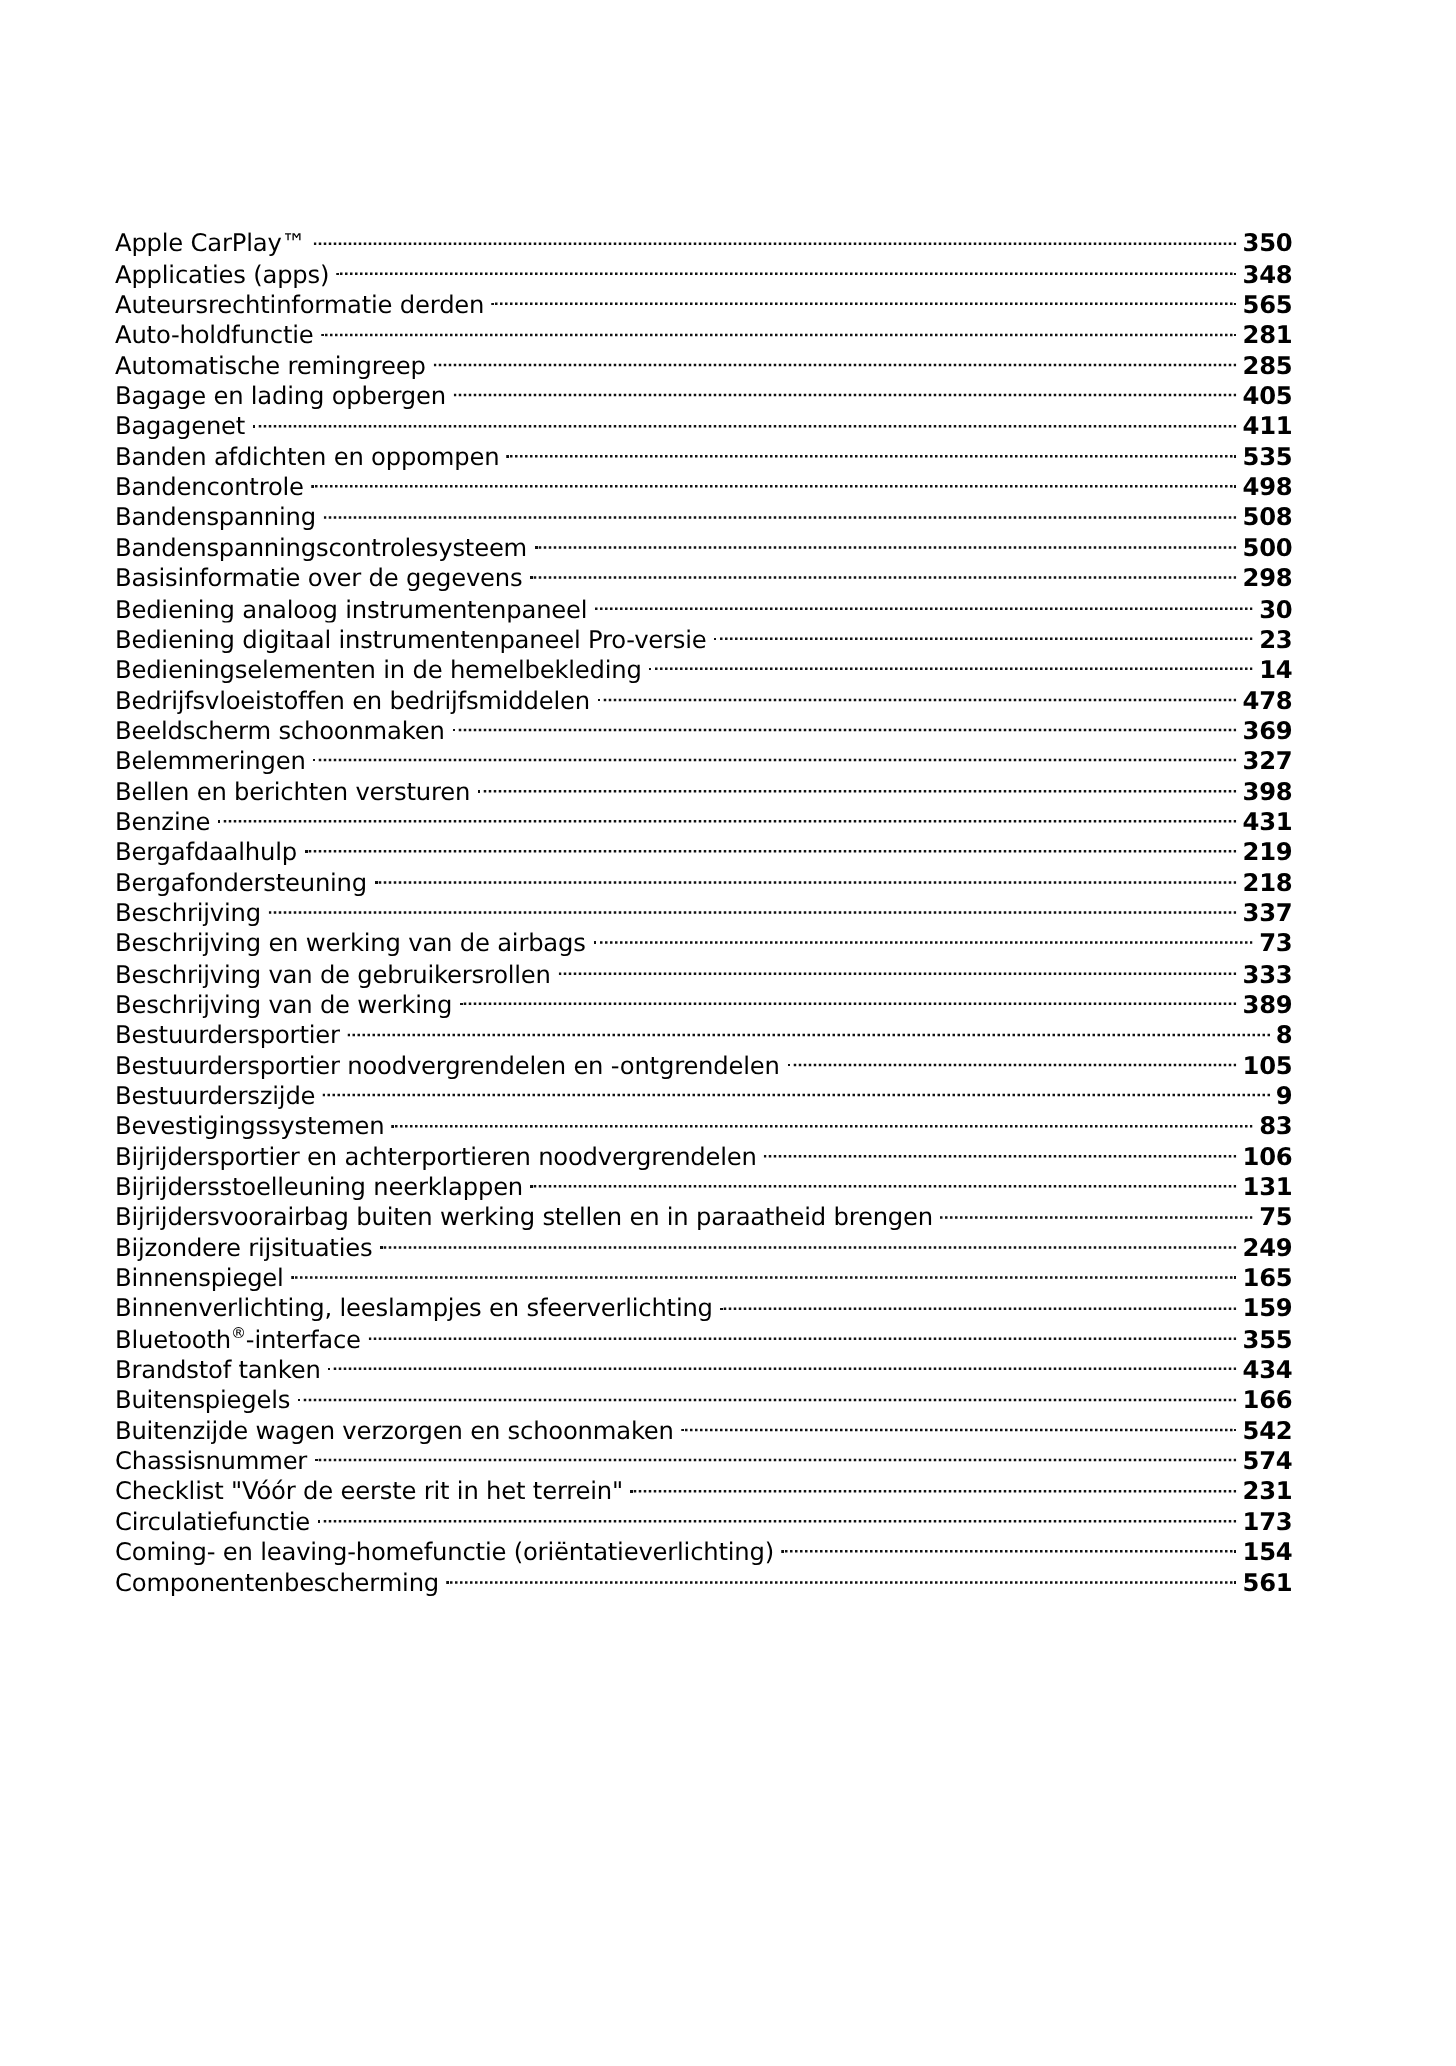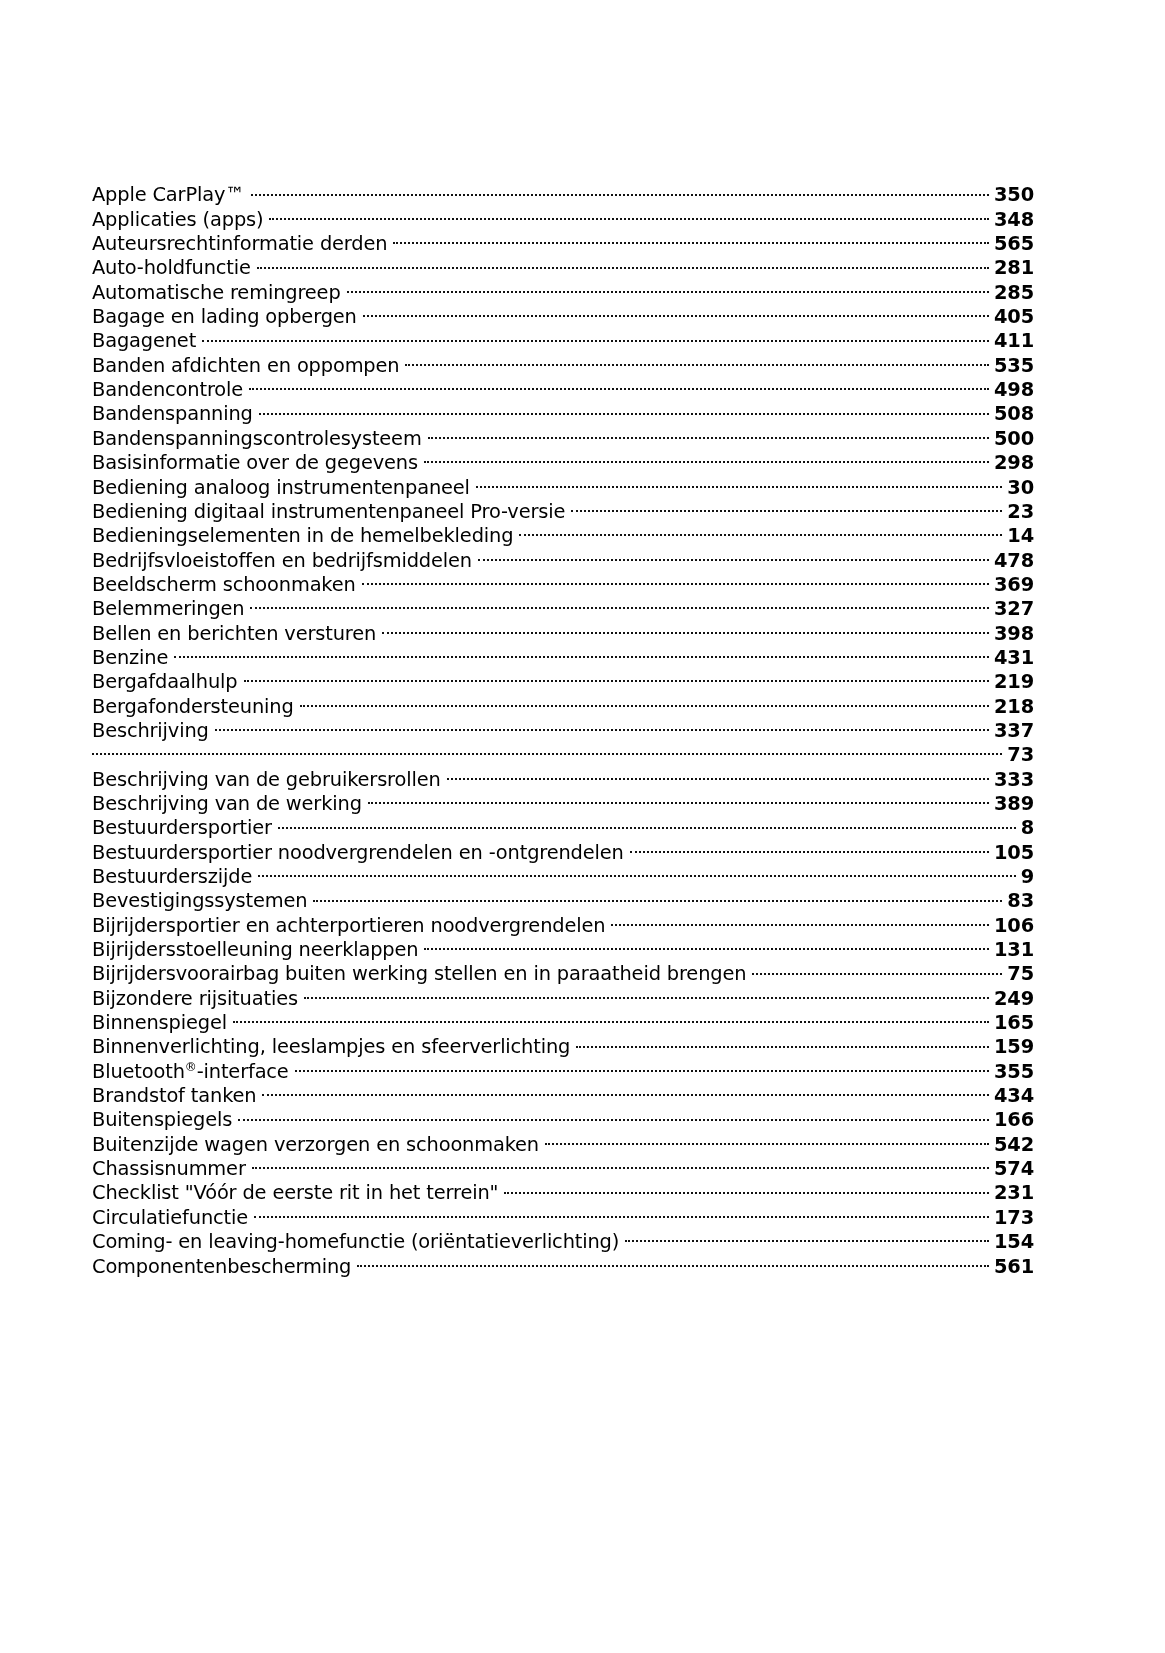--- a/index.html
+++ b/index.html
@@ -193,20 +193,21 @@
         <span class="entry-title">Bergafondersteuning</span>
         <span class="entry-leader"></span>
         <span class="entry-page">218</span>
       </li>
       <li class="index-entry">
         <span class="entry-title">Beschrijving</span>
         <span class="entry-leader"></span>
         <span class="entry-page">337</span>
       </li>
       <li class="index-entry">
+        <span class="entry-title">Beschrijving en werking van de airbags</span>
         <span class="entry-leader"></span>
         <span class="entry-page">73</span>
       </li>
       <li class="index-entry">
         <span class="entry-title">Beschrijving van de gebruikersrollen</span>
         <span class="entry-leader"></span>
         <span class="entry-page">333</span>
       </li>
       <li class="index-entry">
         <span class="entry-title">Beschrijving van de werking</span>

